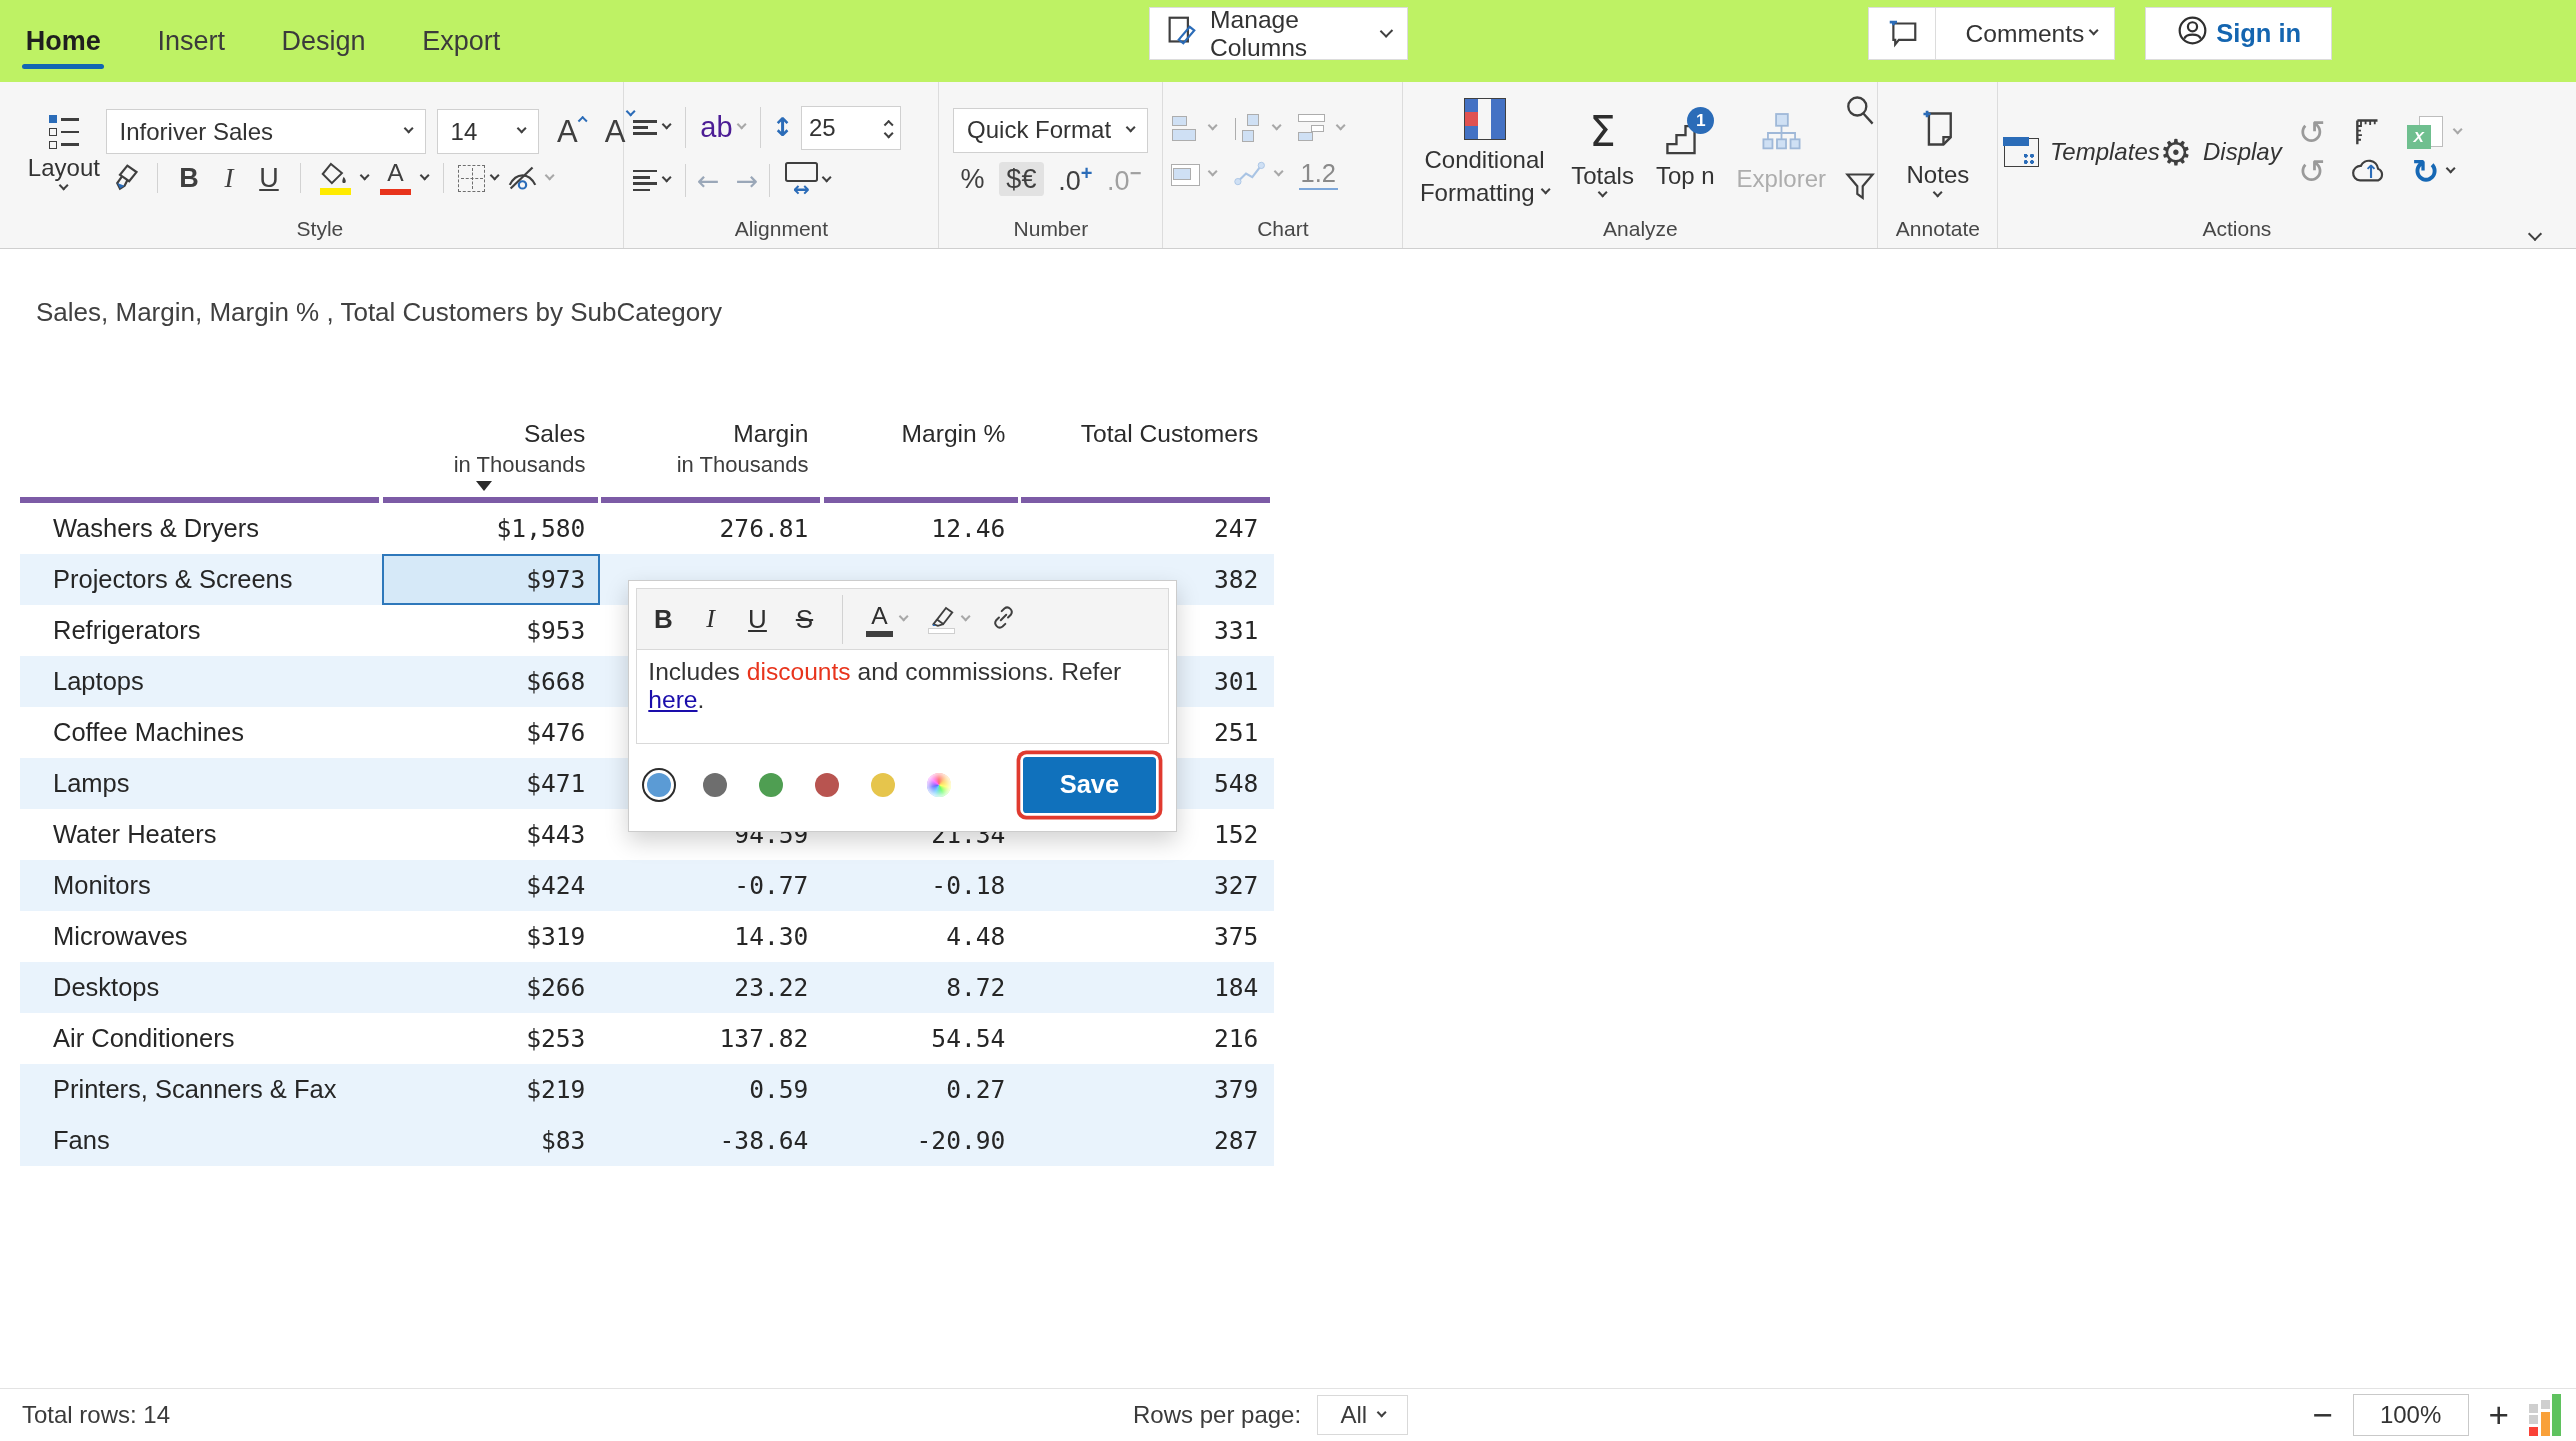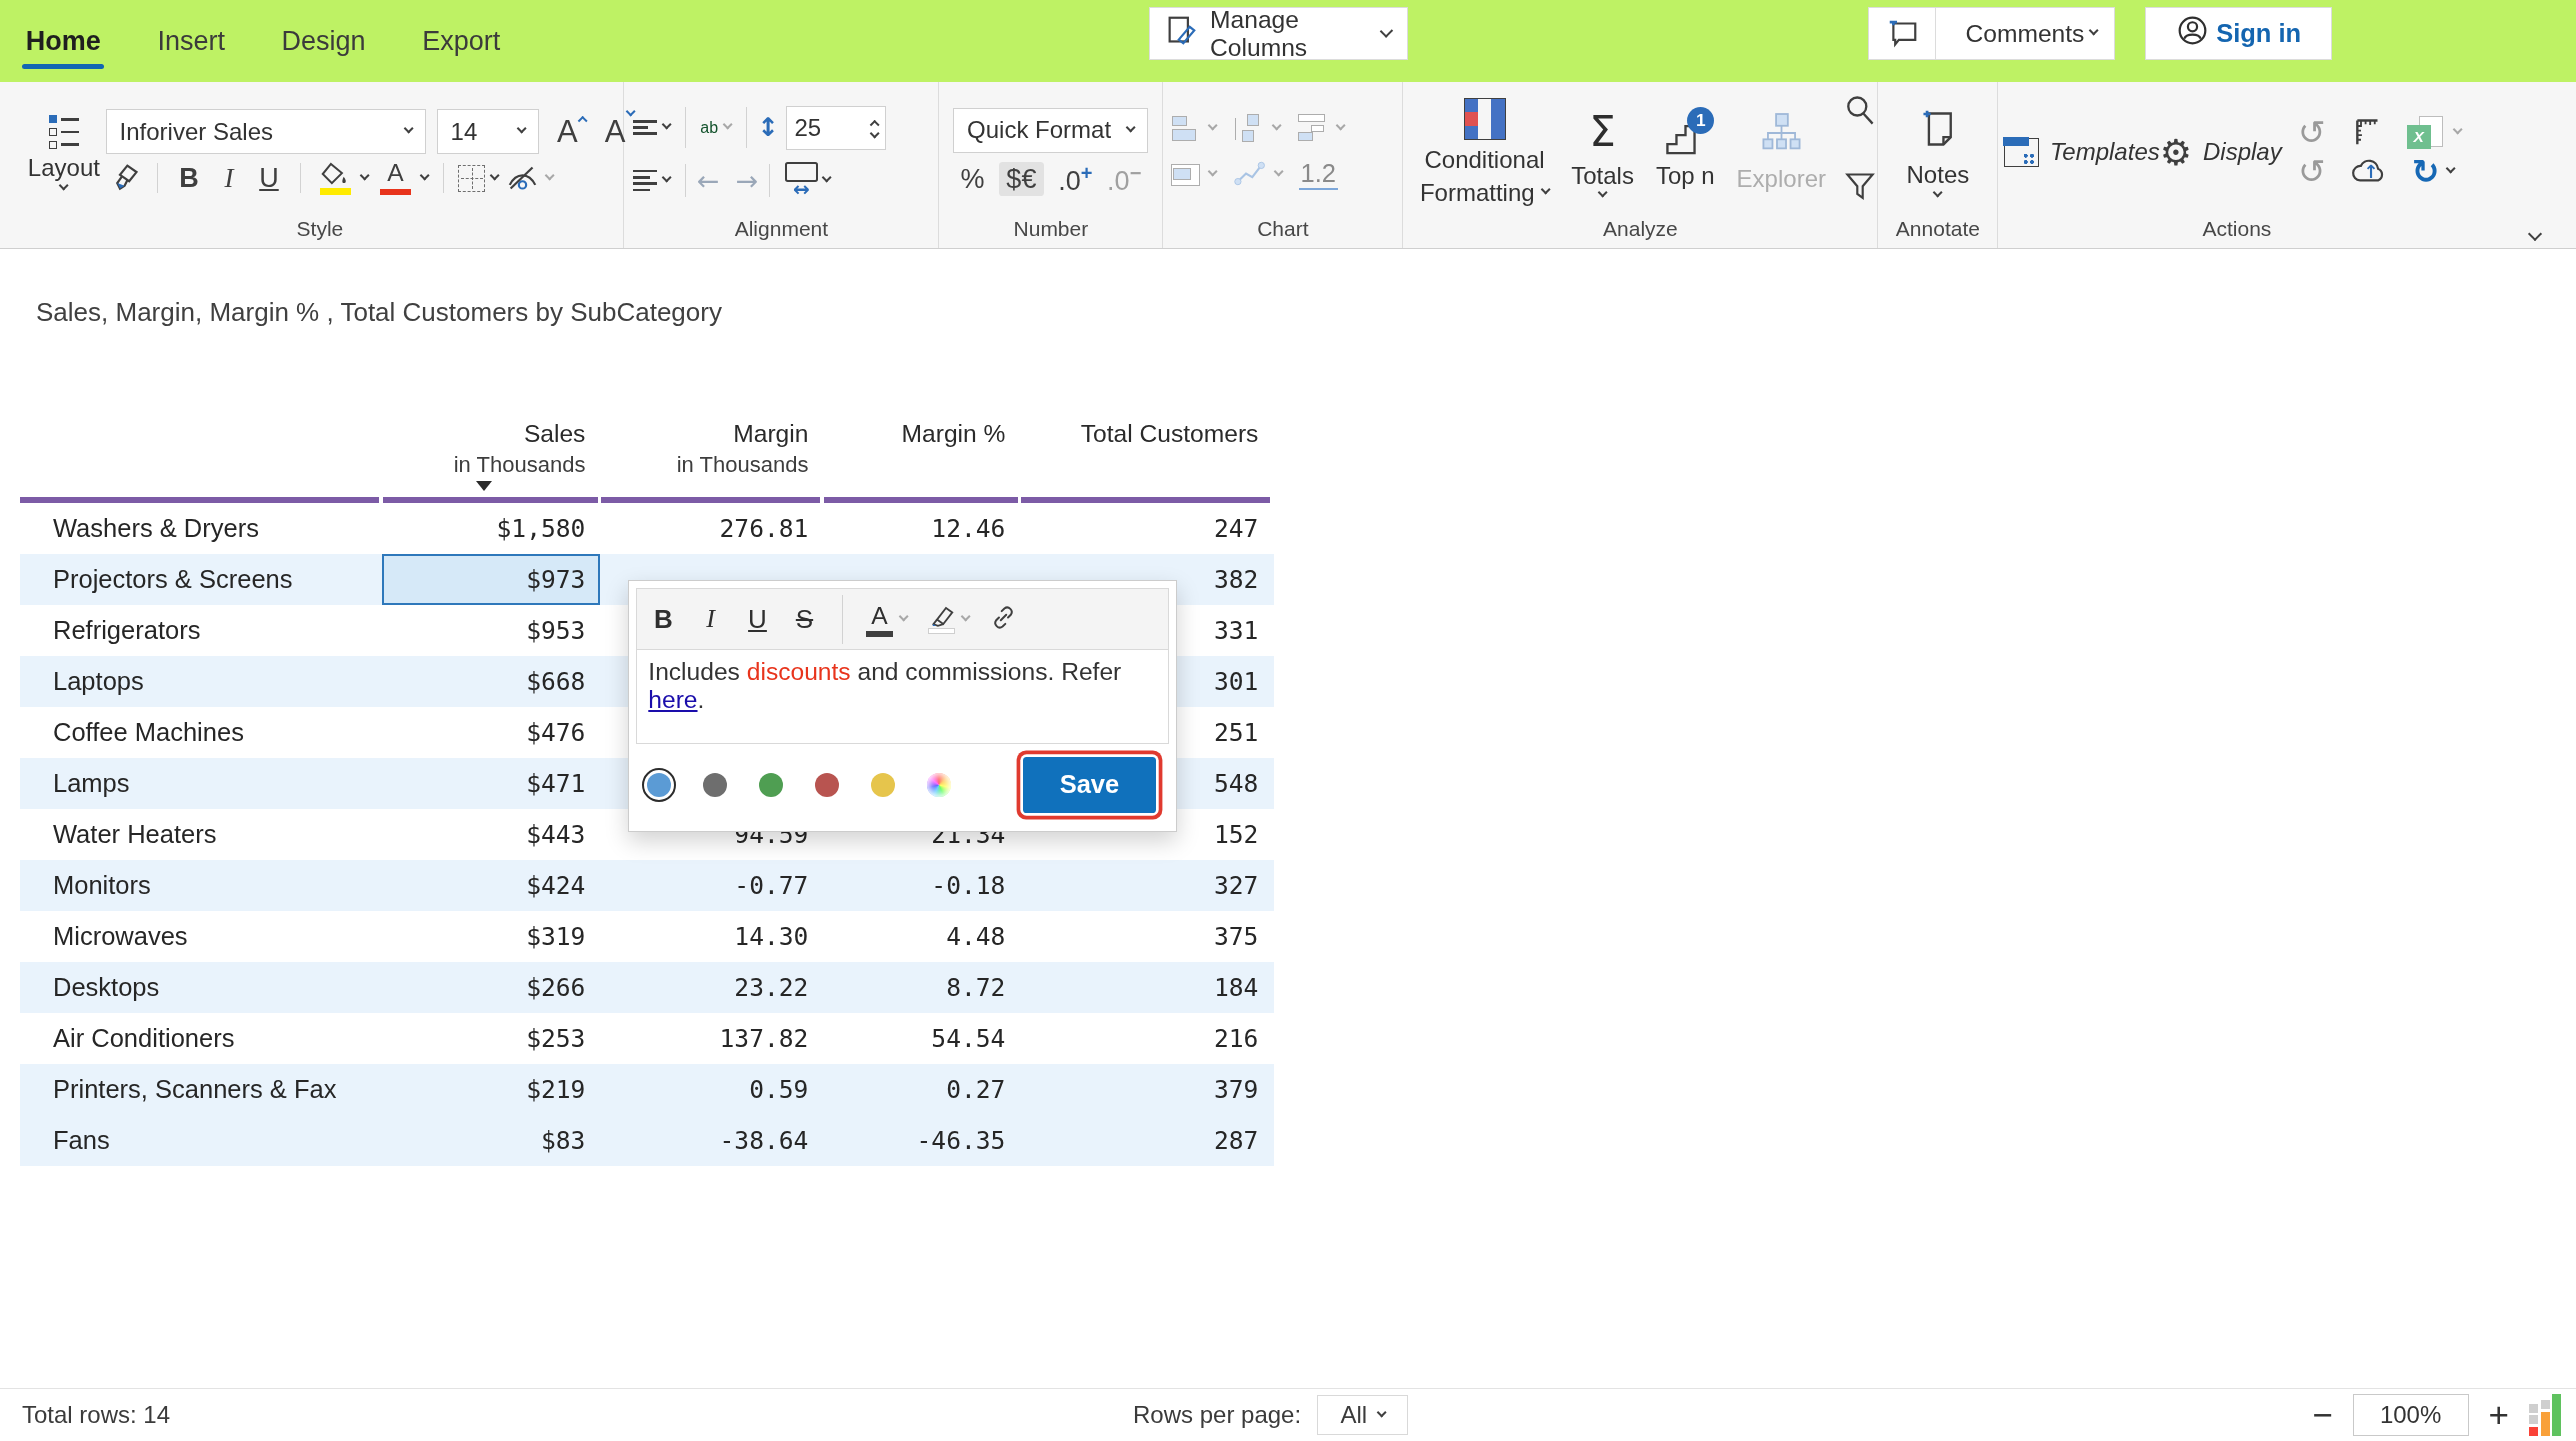--- a/index.html
+++ b/index.html
@@ -343,21 +343,21 @@
           <span class="iconbtn">
             <span class="lines">
                 <i style="width:24px"></i>
                 <i style="width:14.6px"></i>
                 <i style="width:24px"></i>
               </span>
             <span class="chev sm"></span>
           </span>
           <span class="vdiv"></span>
           <span class="iconbtn disabled">
-            <span style="font-size:16px;color:#14532d">ab</span>
+            <span style="font-size:29px;color:#4c1d95">ab</span>
             <span class="chev sm gray"></span>
           </span>
           <span class="vdiv"></span>
           <span class="icon-glyph" style="font-size:25.5px;color:#2b6cb8;font-weight:700">↕</span>
           <span class="stepper" style="margin-left:7.3px">
             <span>25</span>
             <span class="st-ch">
               <i class="chev sm up"></i>
               <i class="chev sm"></i>
             </span>
@@ -701,21 +701,21 @@
       <div class="c0">Printers, Scanners &amp; Fax</div>
       <div class="c1 numcell">$219</div>
       <div class="c2 numcell">0.59</div>
       <div class="c3 numcell">0.27</div>
       <div class="c4 numcell">379</div>
     </div>
     <div class="trow alt">
       <div class="c0">Fans</div>
       <div class="c1 numcell">$83</div>
       <div class="c2 numcell">-38.64</div>
-      <div class="c3 numcell">-46.35</div>
+      <div class="c3 numcell">-20.90</div>
       <div class="c4 numcell">287</div>
     </div>
   </div>
 </div>
 
 <div class="popup">
   <div class="np-toolbar">
     <span class="np-btn b">B</span>
     <span class="np-btn i">I</span>
     <span class="np-btn u">U</span>

